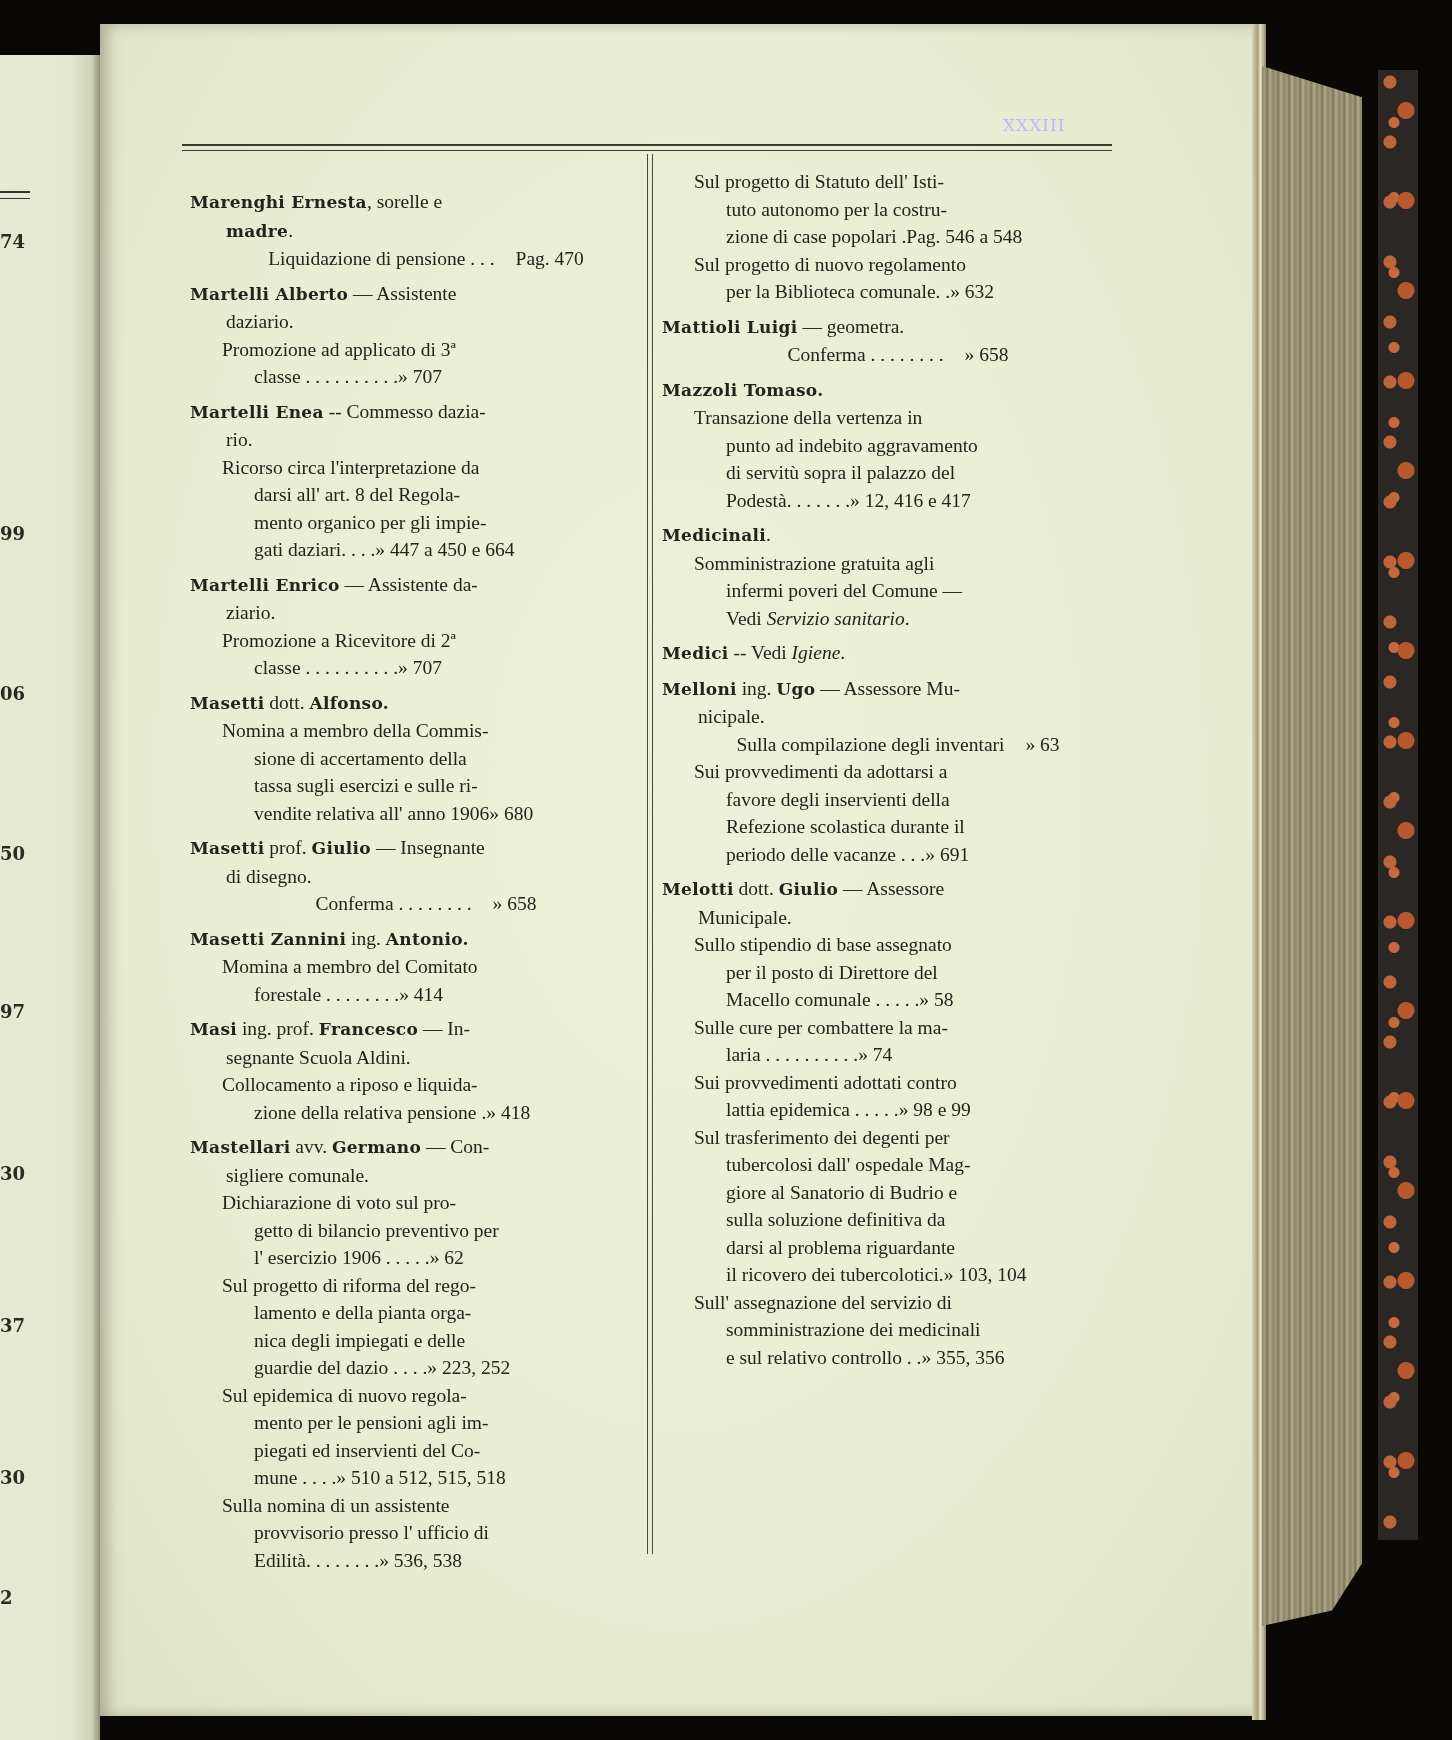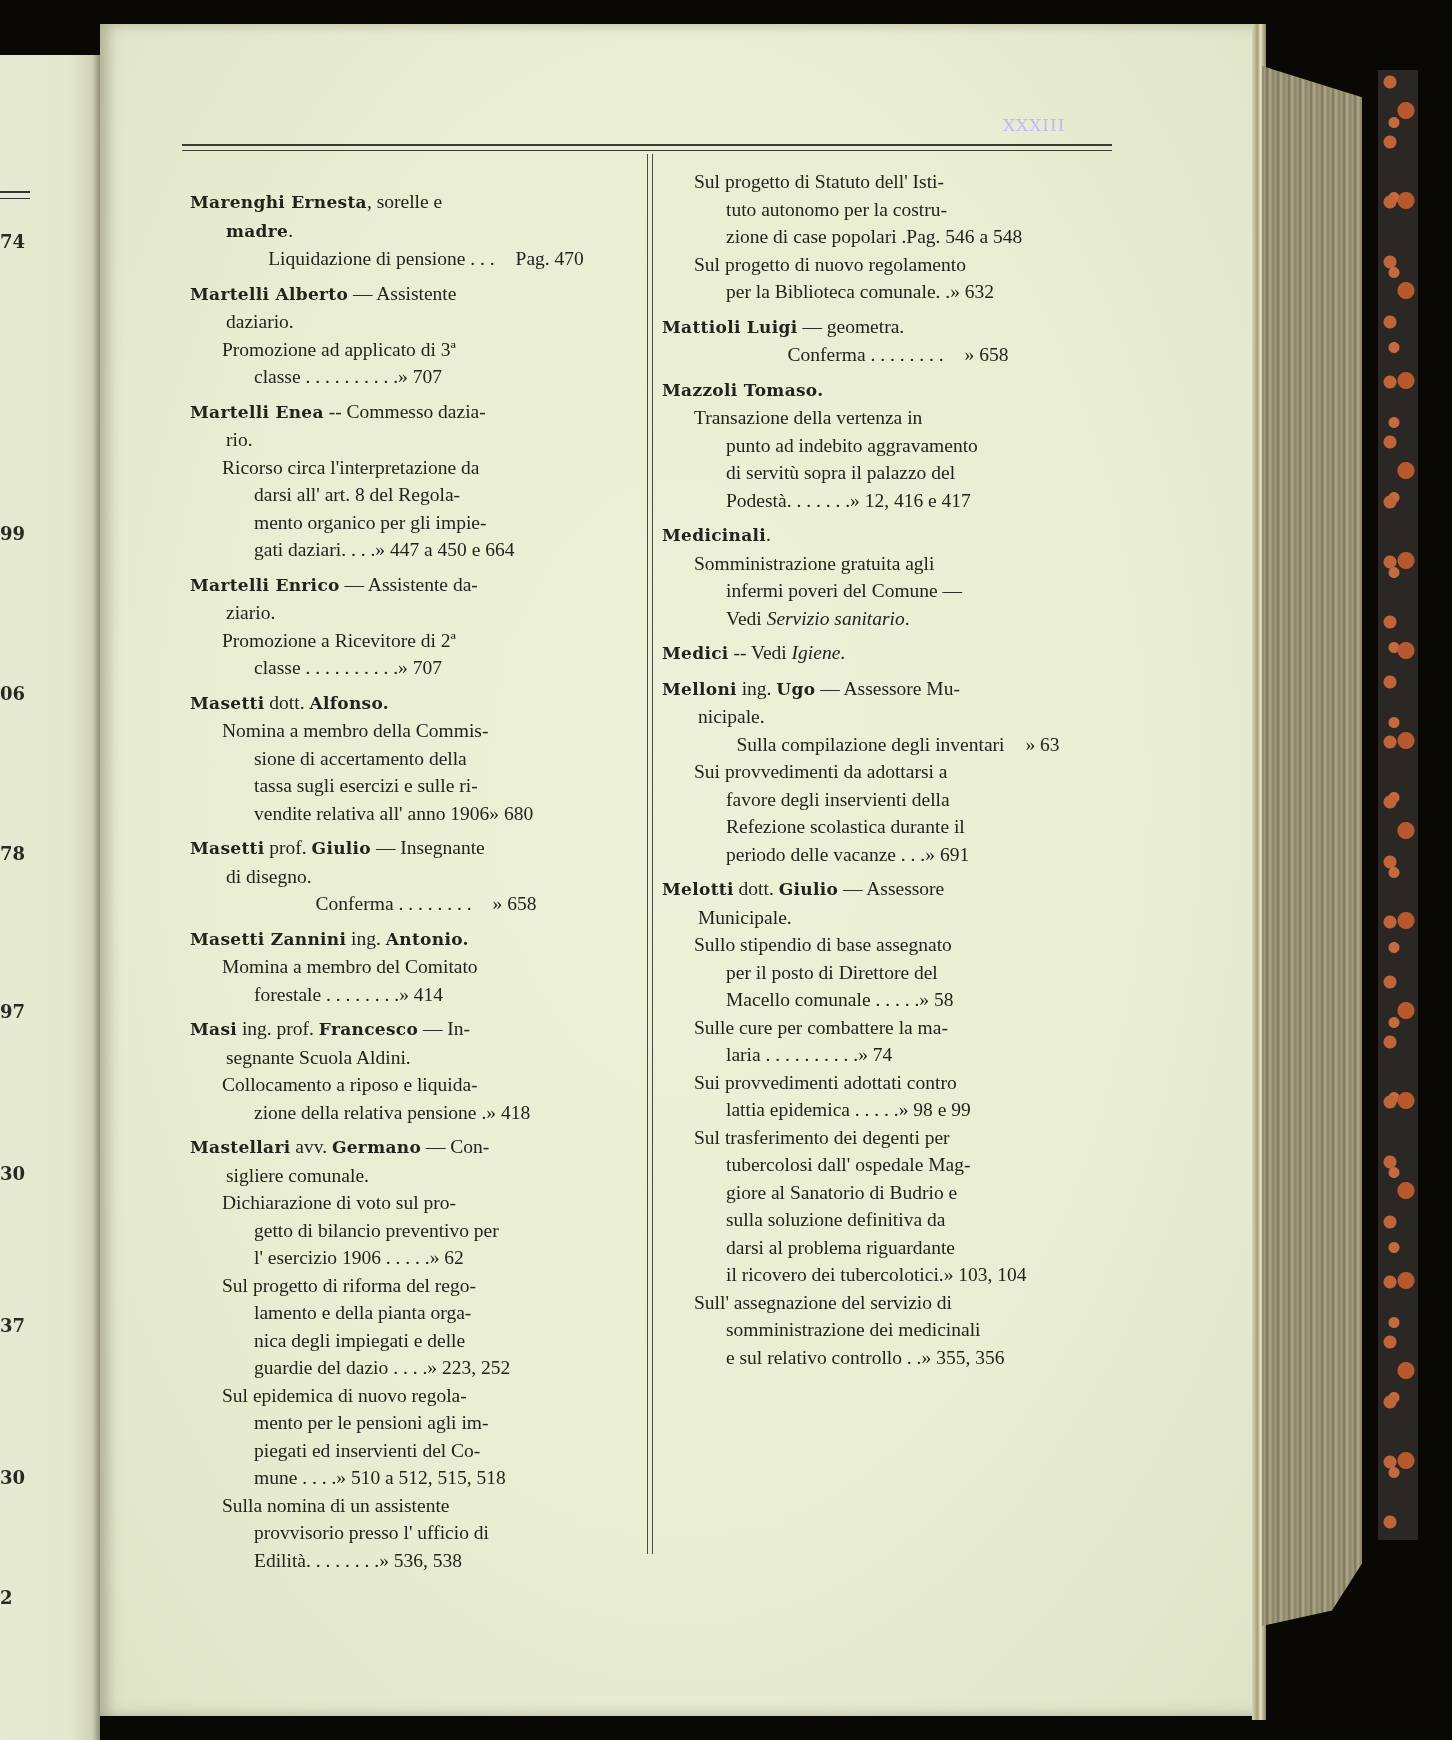--- a/index.html
+++ b/index.html
@@ -67,21 +67,21 @@
     .ref-line .ref { flex:0 0 auto; text-align:right; white-space:nowrap; }
   </style>
 </head>
 <body>
 
 <div class="prev-page">
   <div class="prev-rule"></div>
   <span class="prev-num" style="top:176px">74</span>
   <span class="prev-num" style="top:468px">99</span>
   <span class="prev-num" style="top:628px">06</span>
-  <span class="prev-num" style="top:788px">78</span>
+  <span class="prev-num" style="top:788px">50</span>
   <span class="prev-num" style="top:946px">97</span>
   <span class="prev-num" style="top:1108px">30</span>
   <span class="prev-num" style="top:1260px">37</span>
   <span class="prev-num" style="top:1412px">30</span>
   <span class="prev-num" style="top:1532px">2</span>
 </div>
 
 <div class="page"></div>
 <div class="page-edge"></div>
 <div class="book-block"></div>

